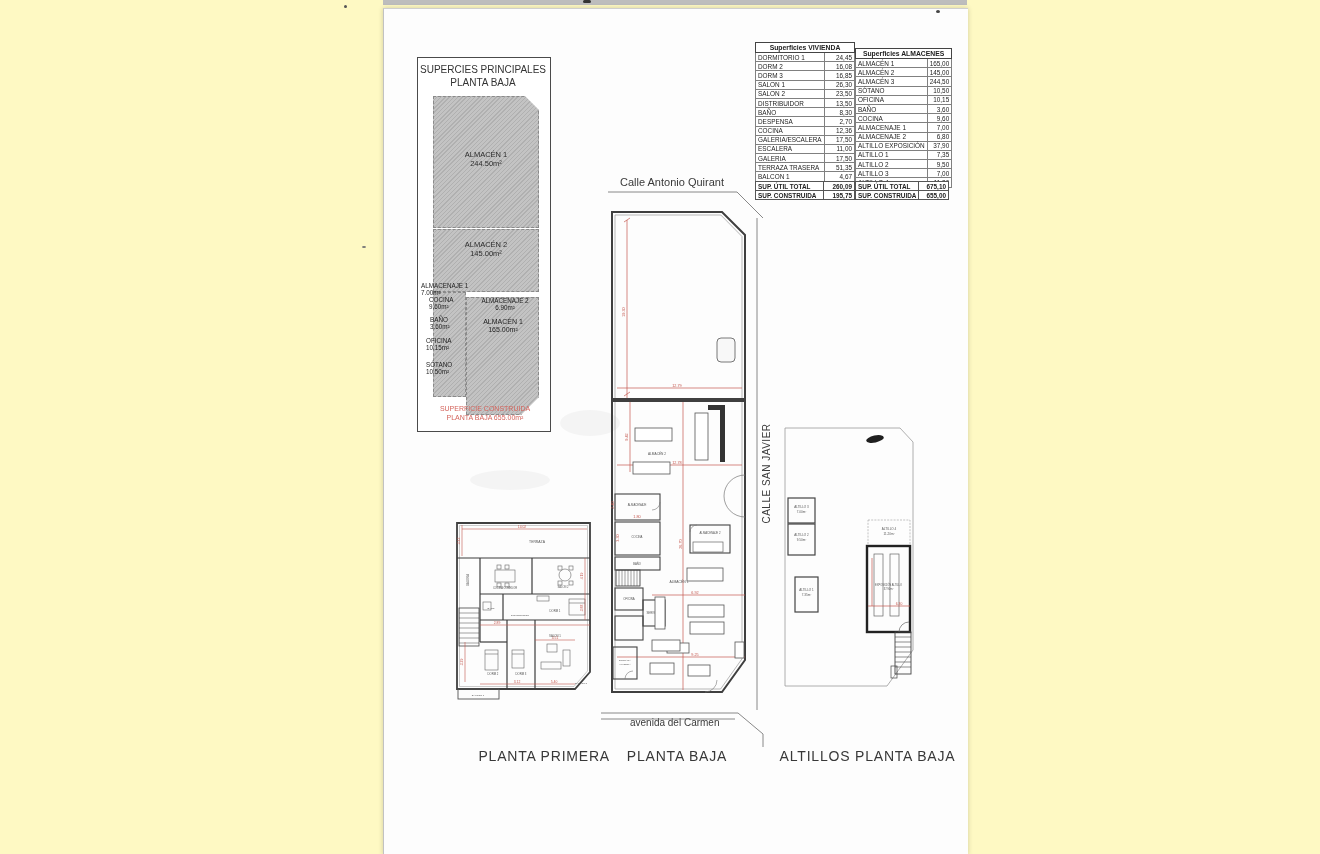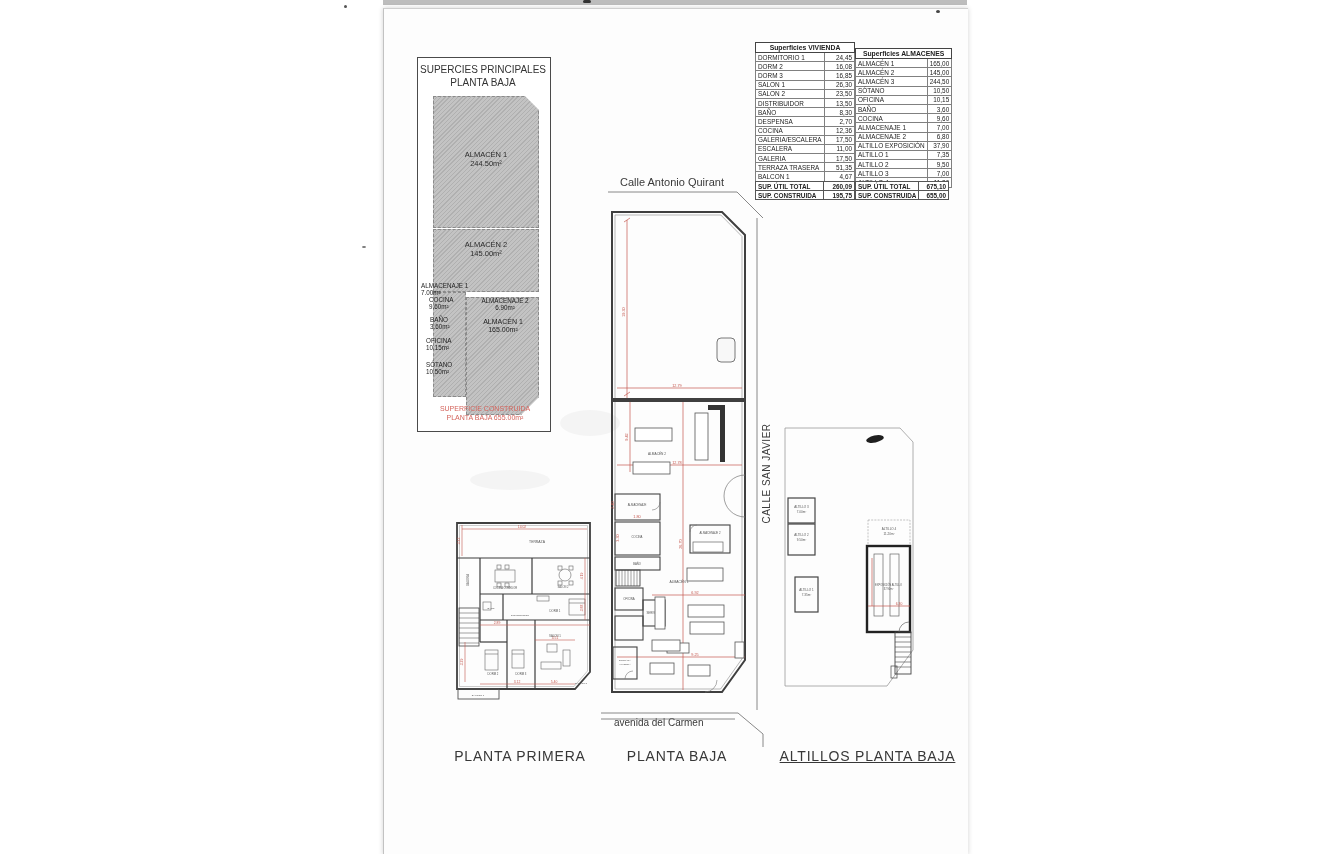--- a/index.html
+++ b/index.html
@@ -1,17 +1,17 @@
 <!DOCTYPE html>
 <html><head>
 <meta charset="utf-8">
 <style>
   html,body{margin:0;padding:0;}
   body{background:#e9e9e9;font-family:"Liberation Sans", sans-serif;}
-  #stage{position:relative;width:1320px;height:854px;overflow:hidden;background:#ffffff;}
+  #stage{position:relative;width:1320px;height:854px;overflow:hidden;background:#fef9c3;}
   #paper{position:absolute;left:383px;top:8px;width:584px;height:846px;background:#fdfdfd;
          border-left:1px solid #c2c2c2;border-top:1px solid #cfcfcf;box-shadow:0 0 5px rgba(0,0,0,.18);}
   .speck{position:absolute;background:#555;border-radius:50%;}
   .topstrip{position:absolute;left:383px;top:0;width:584px;height:5px;background:#bdbdbd;}
 
   
   #summary-box{position:absolute;left:417px;top:57px;width:132px;height:373px;border:1px solid #4a4a4a;background:#fff;}
   #summary-title{position:absolute;left:419px;top:63px;width:128px;text-align:center;font-size:10px;line-height:1.3;color:#333;}
   .hatch{position:absolute;background:repeating-linear-gradient(135deg,#b0b0b0 0px,#b0b0b0 1px,#c3c3c3 1px,#c3c3c3 3px);
          outline:1px dashed #8a8a8a;outline-offset:-1px;}
@@ -27,27 +27,27 @@
   .tbl.totals td{font-weight:bold;border:0.9px solid #555;}
   #tbl-vivienda{position:absolute;left:755px;top:42px;width:100px;}
   #tbl-vivienda-tot{position:absolute;left:755px;top:181px;width:100px;}
   #tbl-almacenes{position:absolute;left:855px;top:48px;width:94px;}
   #tbl-almacenes-tot{position:absolute;left:855px;top:181px;width:94px;}
 
   
   .plan-svg{position:absolute;}
   .street-label{position:absolute;color:#3a3a3a;}
   #street-top{left:620px;top:176px;font-size:11px;}
-  #street-bottom{left:614px;top:717px;font-size:10px;}
+  #street-bottom{left:630px;top:717px;font-size:10px;}
   #street-right{left:712px;top:467px;width:110px;height:13px;text-align:center;
                 font-size:10px;letter-spacing:0.5px;transform:rotate(-90deg);}
   .plan-title{position:absolute;top:748px;font-size:14px;letter-spacing:0.8px;color:#383838;text-align:center;}
-  #title-primera{left:430px;width:180px;}
+  #title-primera{left:430px;width:180px;text-align:right;}
   #title-baja{left:592px;width:170px;}
-  #title-altillos{left:770px;width:195px;text-decoration:underline;}
+  #title-altillos{left:770px;width:195px;}
 
   svg text{font-family:"Liberation Sans", sans-serif;}
   .blob{position:absolute;border-radius:50%;background:rgba(0,0,0,0.035);}
 </style>
 </head>
 <body>
 
 <div id="stage">
   <div class="topstrip"></div>
   <div id="paper"></div>

